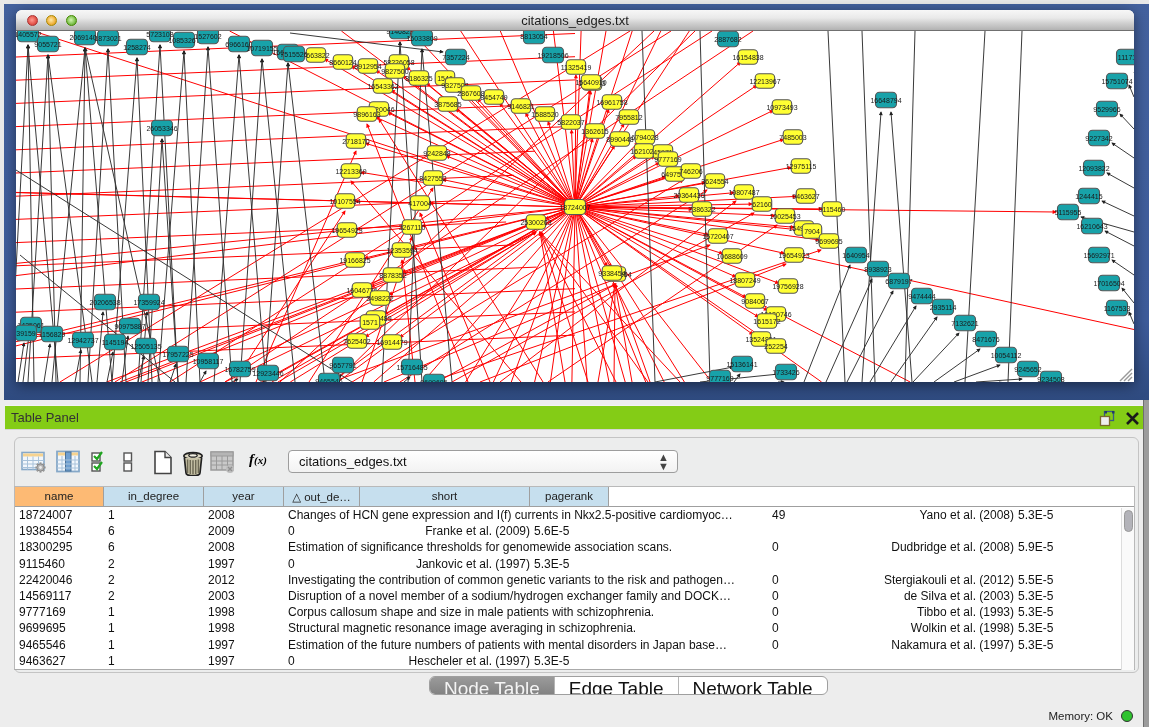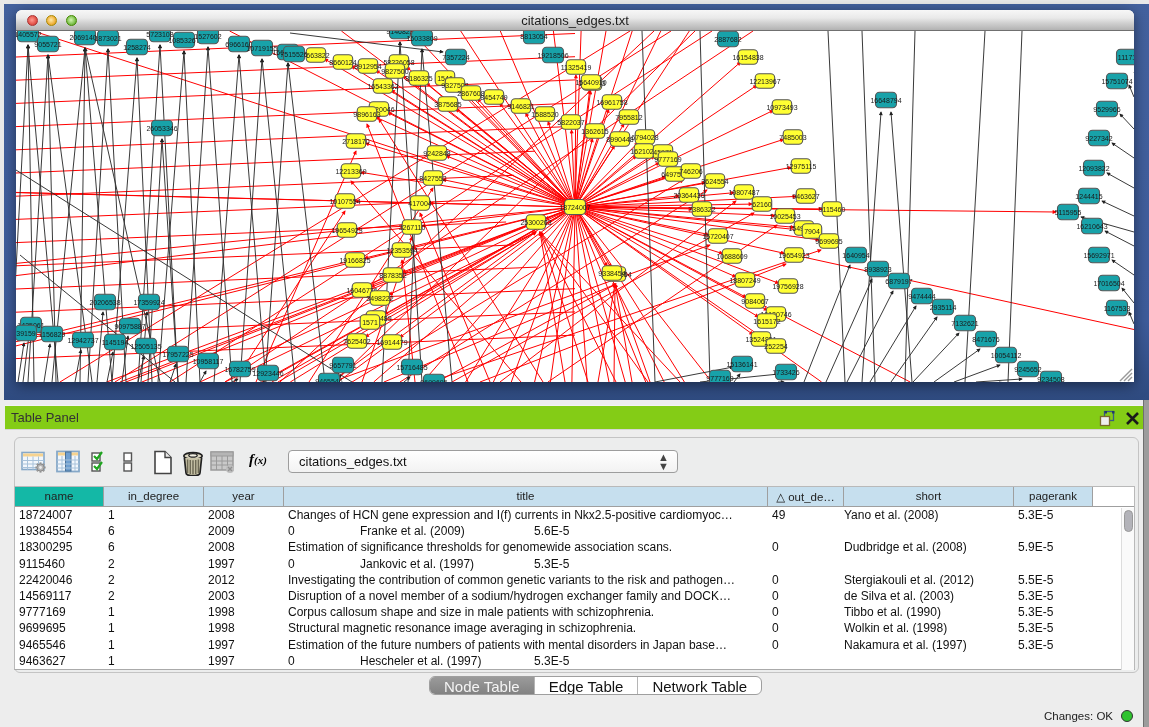--- a/index.html
+++ b/index.html
@@ -13,26 +13,26 @@
 #phead{position:absolute;left:5px;top:5px;width:1144px;height:25px;background:#84cc16;border-top:1px solid #f3f3f3;border-bottom:1px solid #d6d6d6}
 #phead .t{position:absolute;left:6px;top:4px;font-size:13px;color:#333}
 #inner{position:absolute;left:14px;top:37px;width:1125px;height:236px;border:1px solid #c4c4c4;border-radius:6px;background:#eceded}
 #toolbar{position:absolute;left:0;top:43px;height:38px;width:1149px}
 #toolbar .ic{position:absolute;top:7px}
 #combo{position:absolute;left:288px;top:50px;width:390px;height:23px;background:linear-gradient(180deg,#fff,#f2f2f2);border:1px solid #9d9d9d;border-radius:4px;font-size:13px;color:#111;padding:3px 0 0 10px}
 #combo .ar{position:absolute;right:8px;top:2px;font-size:11px;color:#444;line-height:9px}
 #tblwrap{position:absolute;left:14px;top:486px;width:1121px;background:#fff;border:1px solid #b9b9b9;border-bottom:1px solid #aaa}
 .hrow{display:flex;height:20px;background:#e9e9e9;border-bottom:1px solid #9f9f9f;font-size:11.5px;color:#222}
 .hc{border-right:1px solid #9f9f9f;text-align:center;padding-top:3px;background:#c6dfee;overflow:hidden;white-space:nowrap;flex:none}
-.hc.gray{background:#14b8a6}
+.hc.gray{background:#fdba74}
 .drow{display:flex;height:16.2px;font-size:12px;color:#111;background:#fff}
 .dc{padding:1px 0 0 4px;overflow:hidden;white-space:nowrap;flex:none}
-.dc.ctr{text-align:left;padding-left:0}
+.dc.ctr{text-align:right;padding-left:0}
 #tabs{position:absolute;left:429px;top:276px;height:19px;display:flex;border:1px solid #9f9f9f;border-radius:6px;overflow:hidden;background:#fff}
-#tabs .tab{font-size:15px;padding:1px 14px 0 14px;color:#111;border-right:1px solid #b5b5b5}
+#tabs .tab{font-size:19px;padding:1px 14px 0 14px;color:#111;border-right:1px solid #b5b5b5}
 #tabs .sel{background:linear-gradient(180deg,#9b9b9b,#828282);color:#f4f4f4}
 #mem{position:absolute;right:36px;top:310px;font-size:11.5px;color:#222}
 #memdot{position:absolute;left:1121px;top:310px;width:12px;height:12px;border-radius:50%;background:#2fc32f;border:1.5px solid #333}
 #redge{position:absolute;right:0;top:0px;width:6px;height:327px;background:#9c9c9c;border-left:1px solid #6f6f6f}
 #vsb{position:absolute;left:1121px;top:507px;width:13px;height:162px;background:#fafafa;border-left:1px solid #ddd}
 #vsb .th{position:absolute;left:2px;top:2px;width:9px;height:22px;border-radius:5px;background:#b3b3b9;border:1px solid #999}
 </style></head><body>
 <div id="desk">
  <div id="win">
   <div id="tbar">
@@ -650,21 +650,20 @@
 <path d="M18 17l4 4M22 17l-4 4" stroke="#909090" stroke-width="1.4"></path>
 </svg></span>
   <span class="ic" style="left:249px;top:8px;font-family:'Liberation Serif',serif;font-style:italic;font-weight:bold;font-size:15px">f<span style="font-size:11px">(x)</span></span>
  </div>
  <div id="combo">citations_edges.txt<span class="ar">▲<br>▼</span></div>
  <div id="tblwrap" style="top:86px">
       <div class="hrow">
         <div class="hc gray" style="width:89px">name</div>
         <div class="hc " style="width:100px">in_degree</div>
         <div class="hc " style="width:80px">year</div>
-        <div class="hc " style="width:484px">title</div>
         <div class="hc " style="width:76px">△ out_de…</div>
         <div class="hc " style="width:170px">short</div>
         <div class="hc " style="width:79px">pagerank</div>
         <div style="flex:1;background:#fff"></div>
       </div>
       <div class="drow">
         <div class="dc" style="width:89px">18724007</div>
         <div class="dc" style="width:100px">1</div>
         <div class="dc" style="width:80px">2008</div>
         <div class="dc" style="width:484px">Changes of HCN gene expression and I(f) currents in Nkx2.5-positive cardiomyoc…</div>
@@ -720,21 +719,21 @@
         <div class="dc ctr" style="width:170px">de Silva et al. (2003)</div>
         <div class="dc" style="width:79px">5.3E-5</div>
         <div style="flex:1"></div>
       </div>
       <div class="drow">
         <div class="dc" style="width:89px">9777169</div>
         <div class="dc" style="width:100px">1</div>
         <div class="dc" style="width:80px">1998</div>
         <div class="dc" style="width:484px">Corpus callosum shape and size in male patients with schizophrenia.</div>
         <div class="dc" style="width:76px">0</div>
-        <div class="dc ctr" style="width:170px">Tibbo et al. (1990)</div>
+        <div class="dc ctr" style="width:170px">Tibbo et al. (1993)</div>
         <div class="dc" style="width:79px">5.3E-5</div>
         <div style="flex:1"></div>
       </div>
       <div class="drow">
         <div class="dc" style="width:89px">9699695</div>
         <div class="dc" style="width:100px">1</div>
         <div class="dc" style="width:80px">1998</div>
         <div class="dc" style="width:484px">Structural magnetic resonance image averaging in schizophrenia.</div>
         <div class="dc" style="width:76px">0</div>
         <div class="dc ctr" style="width:170px">Wolkin et al. (1998)</div>
@@ -762,15 +761,15 @@
       </div>
       <div id="vsb" style="left:auto;right:0;top:21px">
         <div class="th"></div>
       </div>
     </div>
  <div id="tabs">
    <div class="tab sel">Node Table</div>
       <div class="tab">Edge Table</div>
       <div class="tab" style="border-right:0">Network Table</div>
  </div>
- <div id="mem">Changes: OK</div>
+ <div id="mem">Memory: OK</div>
     <div id="memdot"></div>
  <div id="redge"></div>
 </div>
 </body></html>

